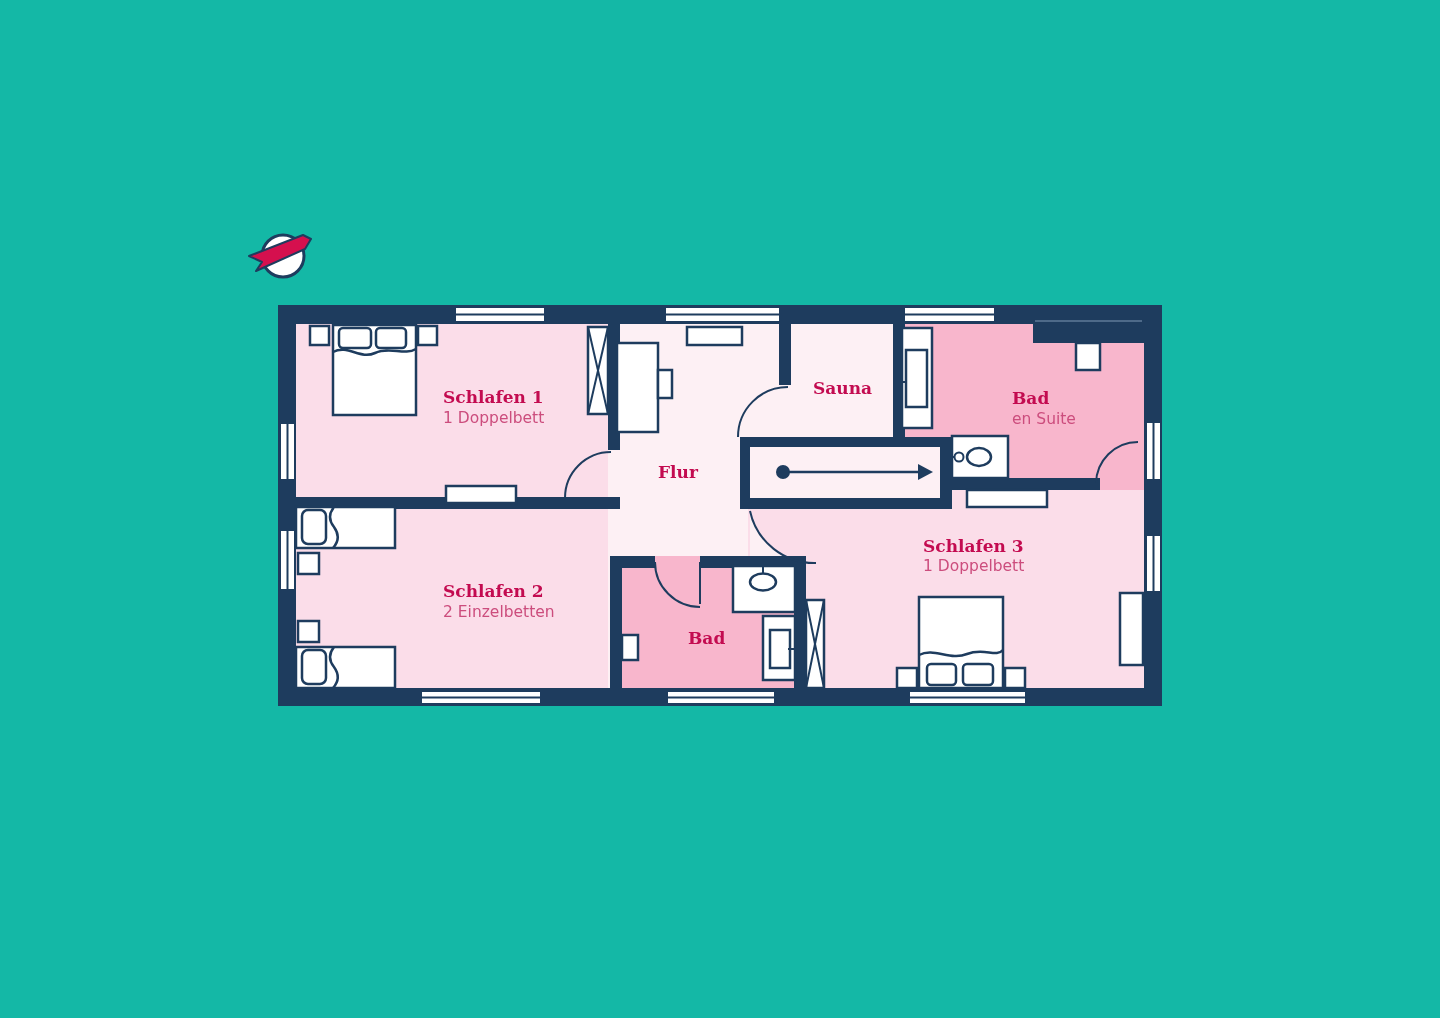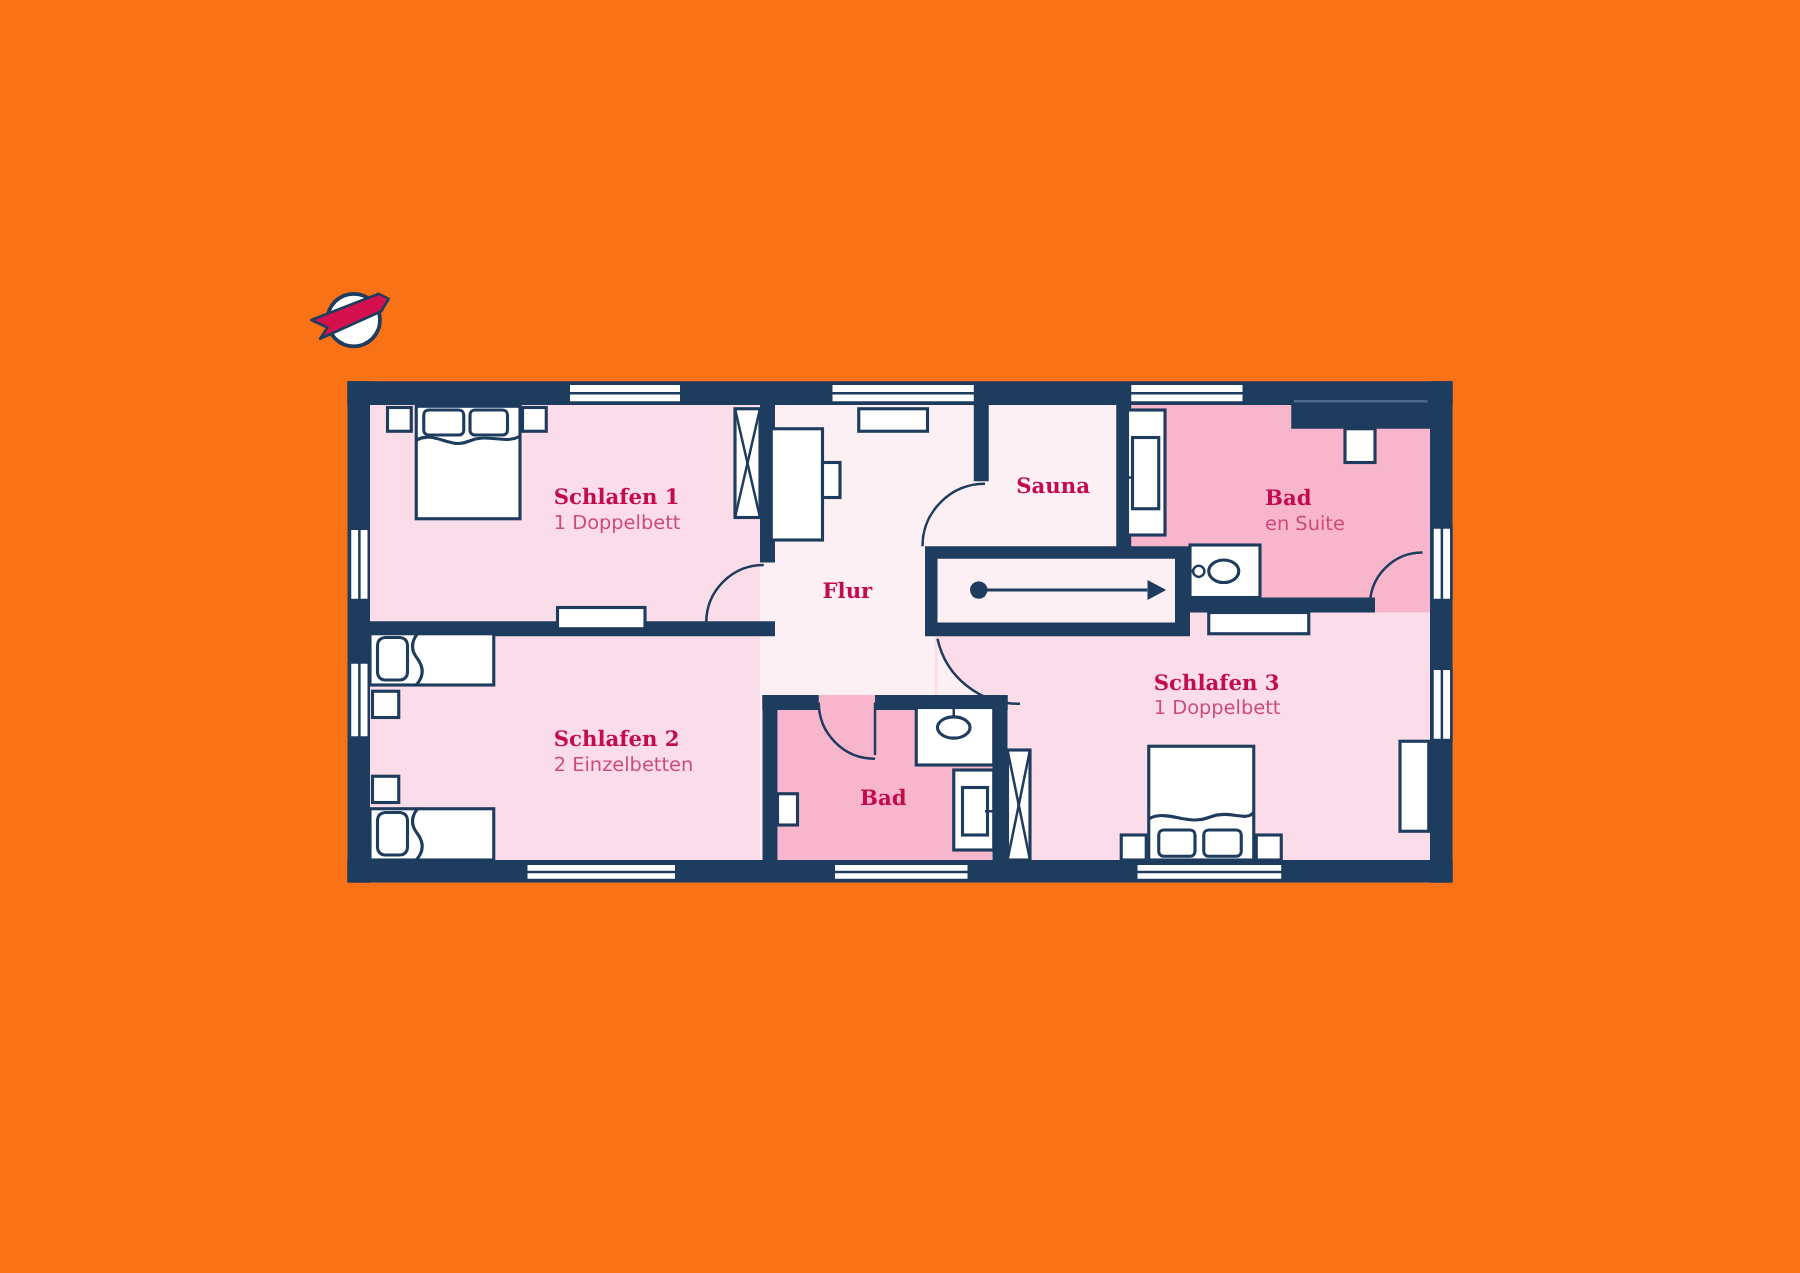--- a/index.html
+++ b/index.html
@@ -1,16 +1,16 @@
 <!DOCTYPE html>
 <html><head>
 <meta charset="utf-8">
 <style>
   html,body{margin:0;padding:0;background:#ffffff;}
-  .stage{position:relative;width:1440px;height:1018px;background:#f97316;overflow:hidden;}
+  .stage{position:relative;width:1440px;height:1018px;background:#14b8a6;overflow:hidden;}
   svg{position:absolute;left:0;top:0;}
   .wall{fill:#1e3c5e;}
   .floor-pale{fill:#fdf0f4;}
   .floor-room{fill:#fbdde9;}
   .floor-bath{fill:#f8b6cc;}
   .win{fill:#ffffff;stroke:#1e3c5e;stroke-width:2;}
   .winline{stroke:#1e3c5e;stroke-width:2;}
   .furn{fill:#ffffff;stroke:#1e3c5e;stroke-width:2.5;}
   .ln{fill:none;stroke:#1e3c5e;stroke-width:2.5;}
   .arc{fill:none;stroke:#1e3c5e;stroke-width:2;}

